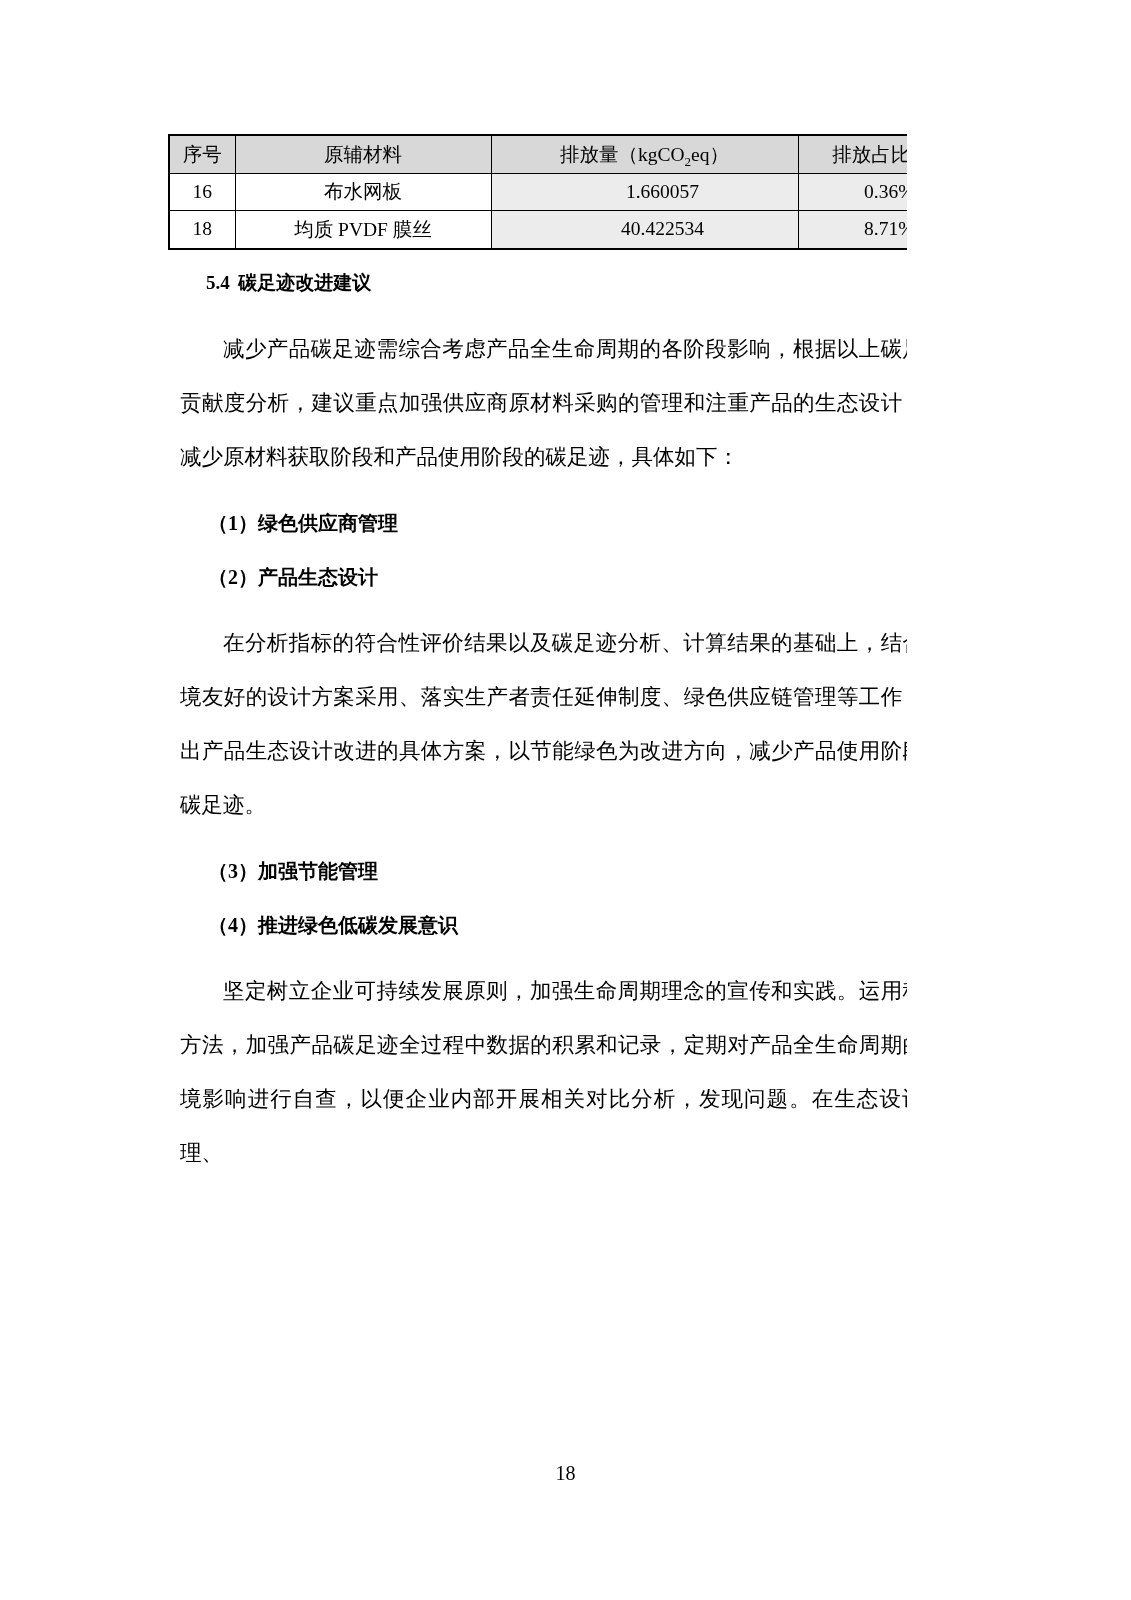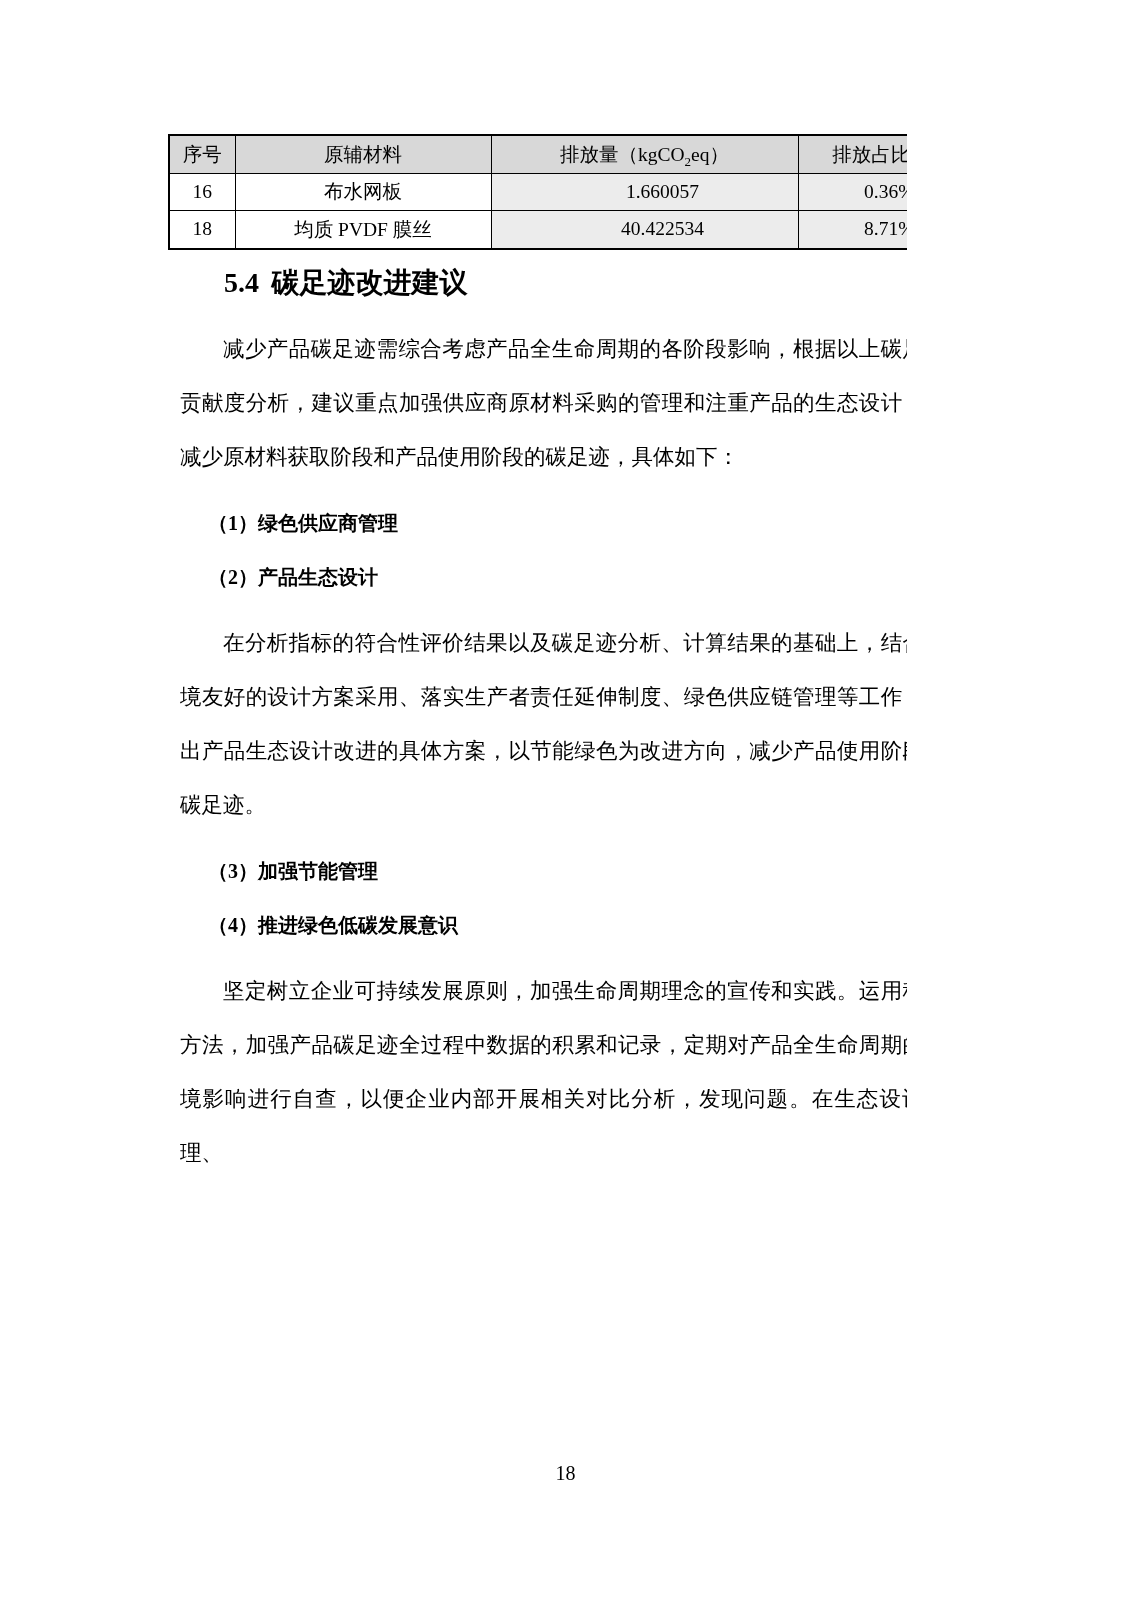--- a/index.html
+++ b/index.html
@@ -49,21 +49,21 @@
   .emissions sub {
     font-size: 13px;
     line-height: 0;
   }
   .col-no { width: 66px; }
   .col-material { width: 256px; }
   .col-emission { width: 307px; }
   .col-share { width: 147px; }
 
   h2.section-h {
-    font-size: 28px;
+    font-size: 19px;
     font-weight: bold;
     line-height: 54px;
     margin: 6px 0 0 0;
     text-indent: 2em;
   }
   h2.section-h .sec-num { margin-right: 0.45em; }
   h3.sub-h {
     font-size: 20px;
     font-weight: bold;
     line-height: 54px;

